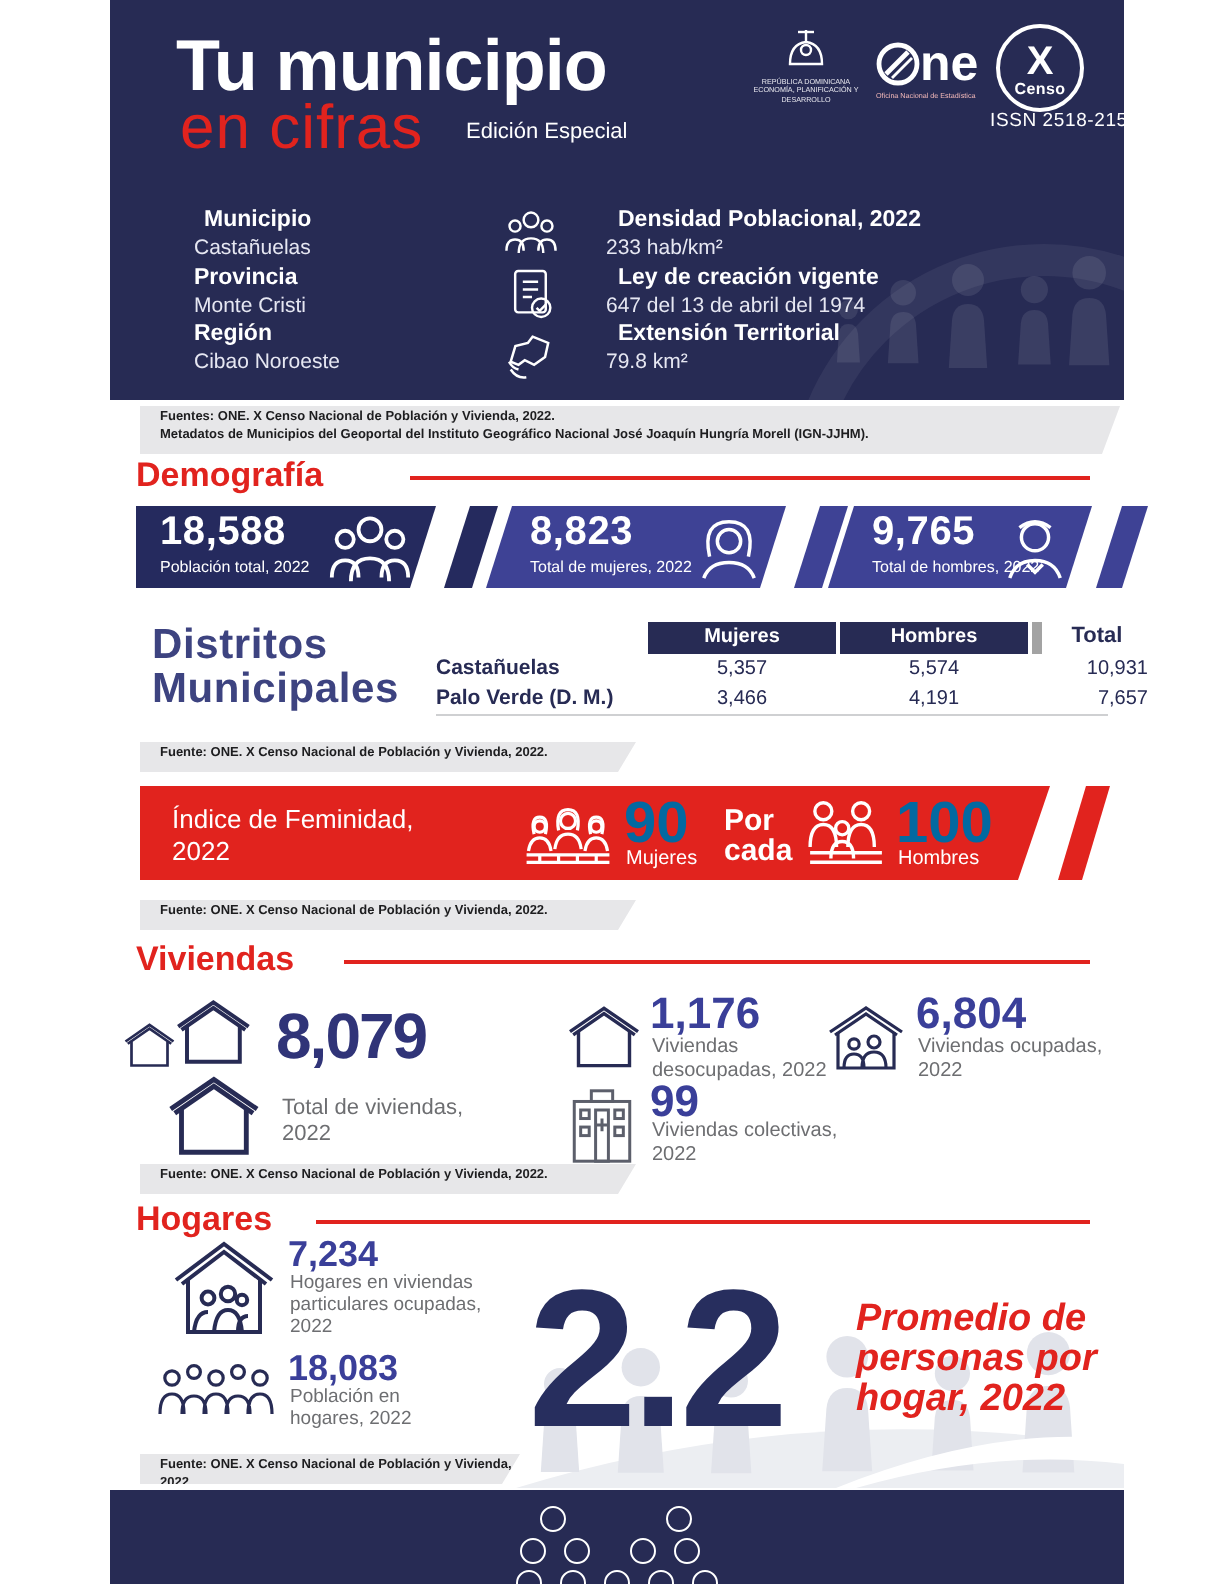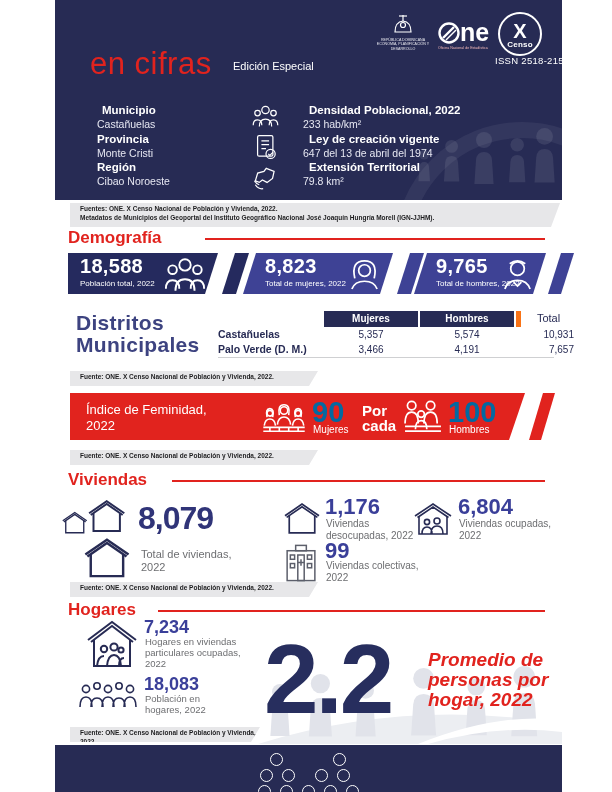--- a/index.html
+++ b/index.html
@@ -46,21 +46,21 @@
   .b-lab{position:absolute;left:12px;top:26px;font-size:8px;}
   .b-num.ind,.b-lab.ind{left:22px;}
   .b-icon{position:absolute;right:12px;top:3px;}
 
   
   .d-title{font-size:21px;font-weight:700;color:#3d4380;line-height:1.06;letter-spacing:.3px;}
   .tbl{left:218px;top:311px;width:336px;display:grid;
        grid-template-columns:104px 94px 94px 60px;grid-template-rows:16px 15px 15px;
        column-gap:2px;border-bottom:1px solid #cfd0d2;}
   .th{background:#272b54;color:#fff;font-size:10px;font-weight:700;text-align:center;line-height:16px;}
-  .th-total{color:#272b54;font-size:11px;font-weight:400;text-align:center;line-height:15px;border-left:5px solid #f97316;}
+  .th-total{color:#272b54;font-size:11px;font-weight:700;text-align:center;line-height:15px;border-left:5px solid #a3a3a3;}
   .td-name{color:#272b54;font-size:10.5px;font-weight:700;line-height:15px;}
   .td-num{color:#272b54;font-size:10px;text-align:center;line-height:15px;}
   .td-tot{color:#272b54;font-size:10px;text-align:right;line-height:15px;padding-right:2px;}
 
   
   .fem{left:70px;top:393px;width:455px;height:47px;background:#e1231e;color:#fff;
        clip-path:polygon(0 0,100% 0,calc(100% - 16px) 100%,0 100%);}
   .fem-accent{left:529px;top:393px;width:26px;height:47px;background:#e1231e;
        clip-path:polygon(14px 0,100% 0,calc(100% - 14px) 100%,0 100%);}
   .fem-lab{left:86px;top:402px;font-size:13px;line-height:1.2;color:#fff;}
@@ -104,20 +104,21 @@
       <circle cx="200" cy="170" r="120" fill="none" stroke="rgba(255,255,255,0.06)" stroke-width="16"></circle>
       <g fill="rgba(255,255,255,0.09)">
         <use href="#sil" transform="translate(120,60) scale(1.6)"></use>
         <use href="#sil" transform="translate(150,52) scale(2.0)"></use>
         <use href="#sil" transform="translate(185,58) scale(1.7)"></use>
         <use href="#sil" transform="translate(210,48) scale(2.1)"></use>
         <use href="#sil" transform="translate(95,70) scale(1.2)"></use>
       </g>
     </svg>
   </div>
+  <div class="abs h-title1">Tu municipio</div>
   <div class="abs h-title2">en cifras</div>
   <div class="abs h-edition">Edición Especial</div>
   <div class="abs h-issn">ISSN 2518-2153</div>
 
   <div class="abs gov">
     <svg width="24" height="22" viewBox="0 0 24 22" fill="none" stroke="#fff" stroke-width="1.2">
       <path d="M4 20 Q4 10 12 9 Q20 10 20 20 Z"></path>
         <path d="M12 9 V3"></path>
         <path d="M8 4 h8"></path>
         <circle cx="12" cy="13" r="2.5"></circle>

